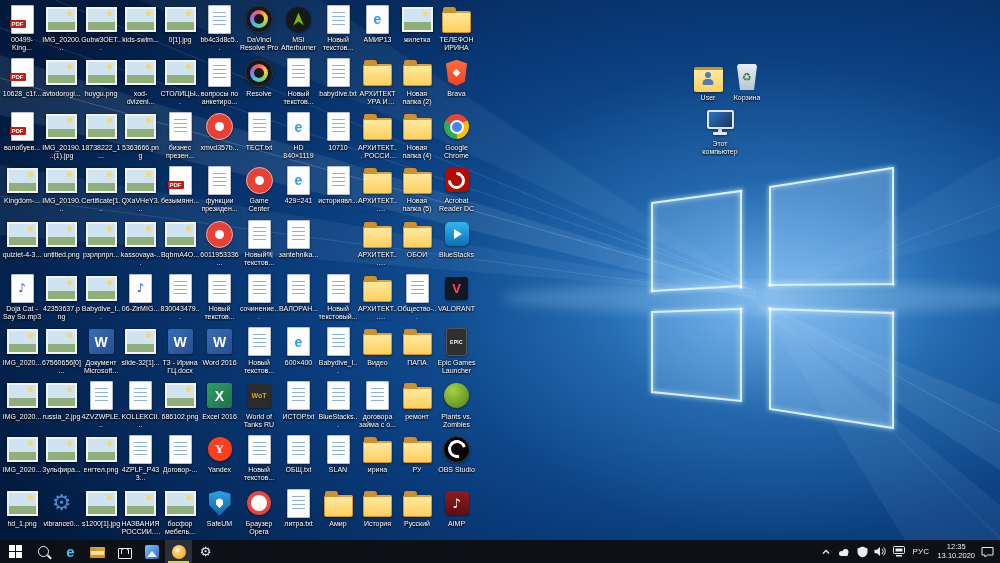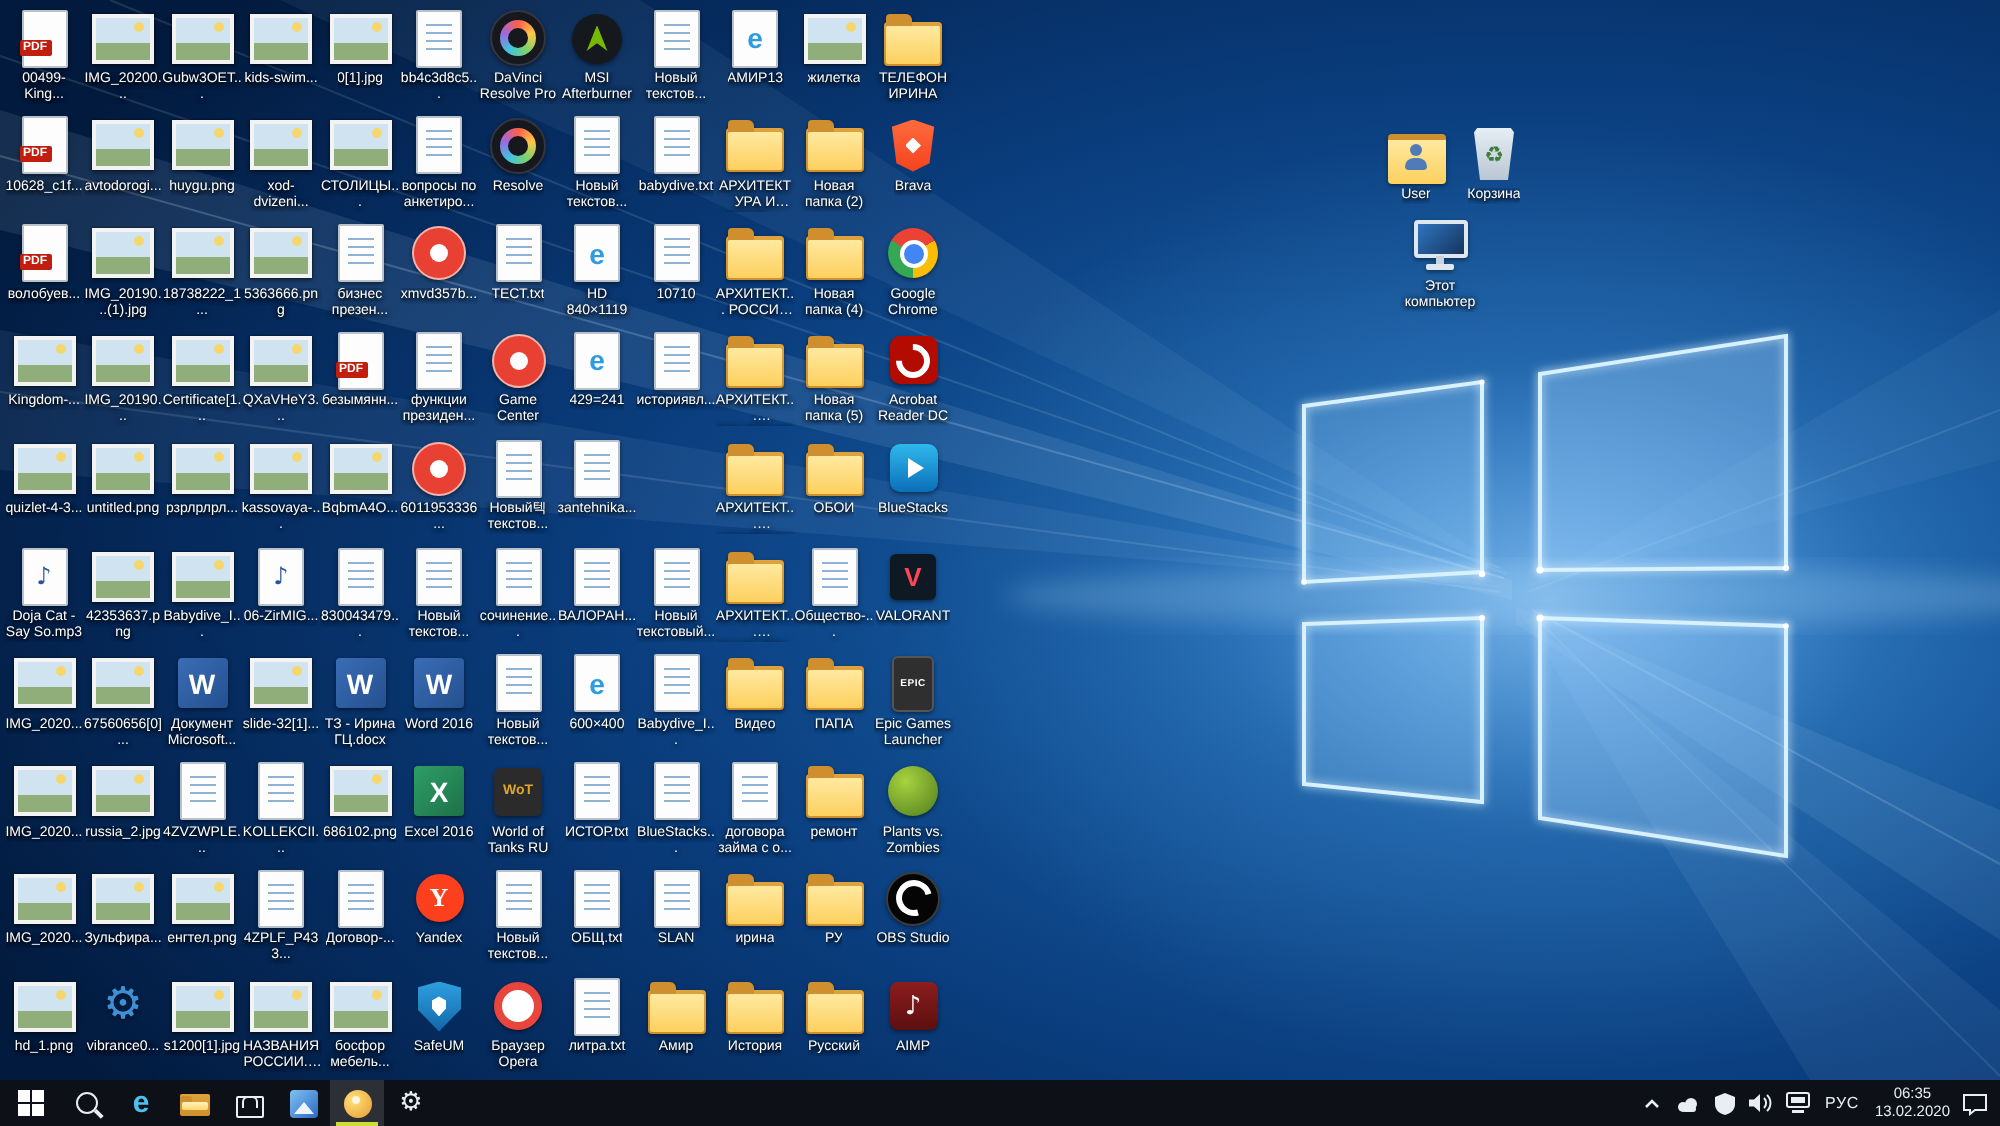--- a/index.html
+++ b/index.html
@@ -970,22 +970,22 @@
       </div>
       <div class="tray-btn">
         <svg width="12" height="11">
             <rect x="0.5" y="0.5" width="11" height="7" rx="1" fill="none" stroke="#e8eef4"></rect>
             <rect x="2.5" y="2.5" width="7" height="3" fill="#e8eef4"></rect>
             <rect x="3" y="9" width="6" height="1.5" fill="#e8eef4"></rect>
           </svg>
       </div>
       <div class="lang">РУС</div>
       <div class="clock">
-        <div>06:35</div>
-        <div>13.02.2020</div>
+        <div>12:35</div>
+        <div>13.10.2020</div>
       </div>
       <div class="tray-btn">
         <svg width="13" height="12">
             <path d="M1 1.5 H12 V9 H6.5 L4 11 V9 H1 Z" fill="none" stroke="#e8eef4"></path>
           </svg>
       </div>
     </div>
   </div>
 </div>
 

